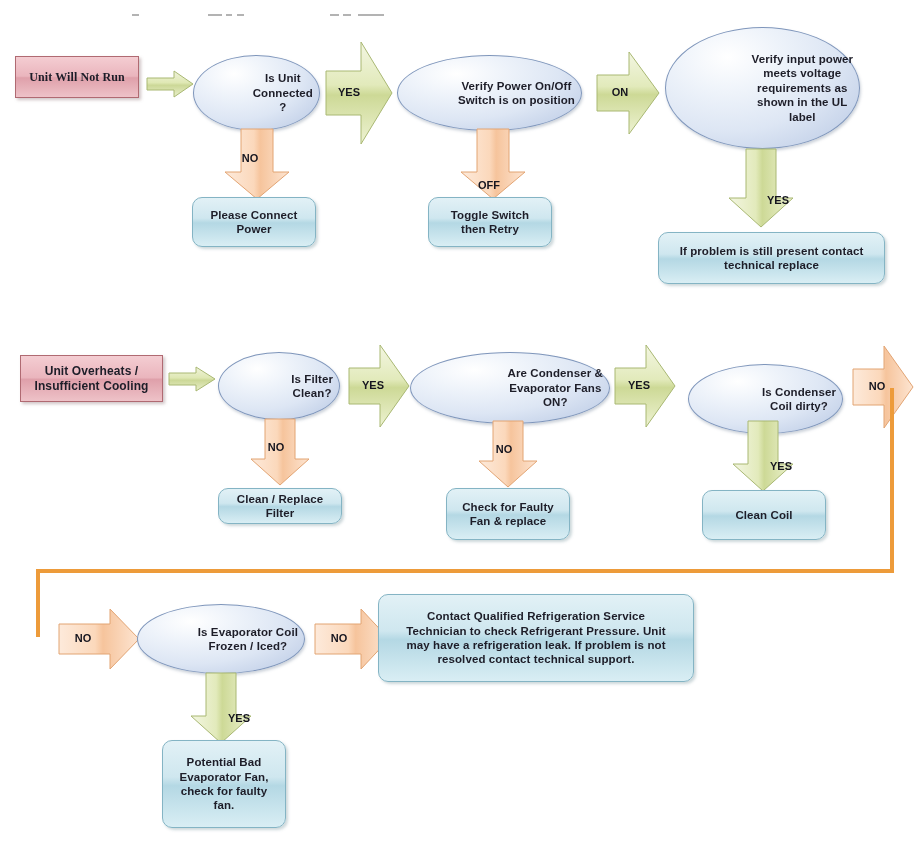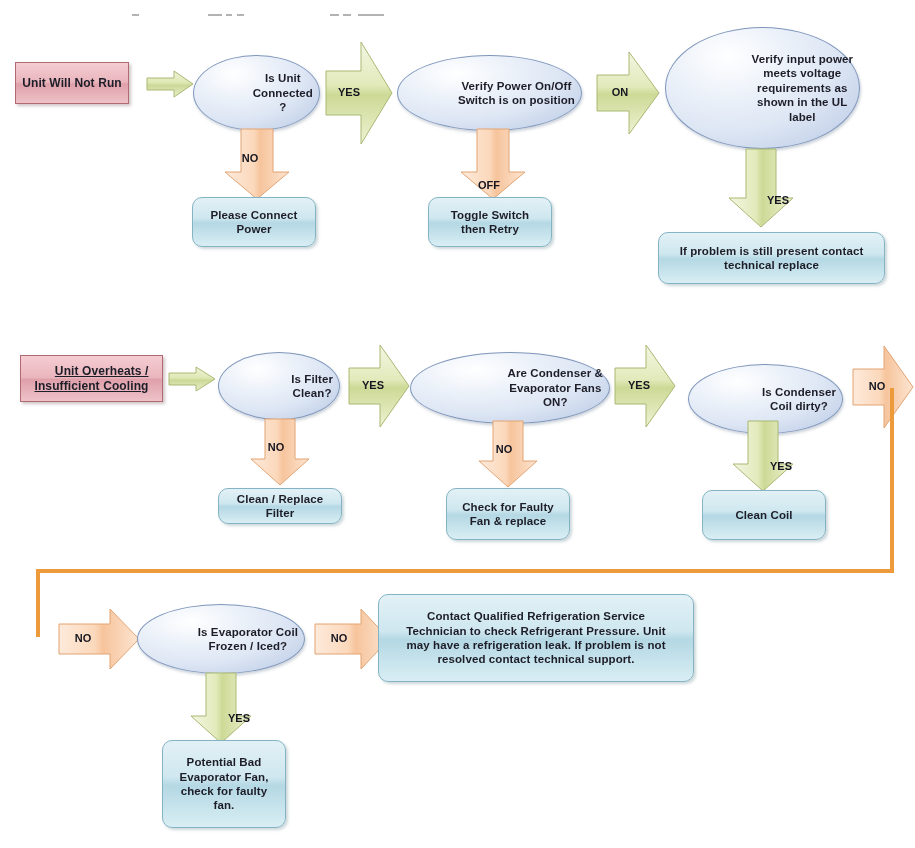--- a/index.html
+++ b/index.html
@@ -73,21 +73,21 @@
   <div class="ghost-strip">
     <div class="g" style="left:2px;width:7px;"></div>
     <div class="g" style="left:78px;width:14px;"></div>
     <div class="g" style="left:96px;width:6px;"></div>
     <div class="g" style="left:107px;width:7px;"></div>
     <div class="g" style="left:200px;width:9px;"></div>
     <div class="g" style="left:213px;width:8px;"></div>
     <div class="g" style="left:228px;width:26px;"></div>
   </div>
 
-  <div class="node start-box" style="left:15px;top:62px;width:114px;height:42px;">
+  <div class="node start-box" style="left:15px;top:56px;width:124px;height:42px;font-family:Liberation Serif, serif;">
     <span class="txt">Unit Will Not Run</span>
   </div>
 
   <div class="arrow" style="left:146px;top:70px;width:48px;height:28px;">
     <svg width="48" height="28" viewBox="0 0 48 28">
       <defs>
         <linearGradient id="gSm1" x1="0" y1="0" x2="0" y2="1">
           <stop offset="0%" stop-color="#f0f3dc"></stop>
             <stop offset="45%" stop-color="#dfe8b4"></stop>
           <stop offset="55%" stop-color="#ccd897"></stop>
@@ -185,21 +185,21 @@
     </svg>
     <div class="lbl" style="top:46px;left:22px;width:56px;">YES</div>
   </div>
 
   <div class="node result-box" style="left:658px;top:232px;width:227px;height:52px;">
     <span class="txt" style="white-space:pre-line;">If problem is still present contact
 technical replace</span>
   </div>
 
   <div class="node start-box" style="left:20px;top:355px;width:143px;height:47px;">
-    <span class="txt" style="white-space:pre-line;text-align:right;text-decoration:underline;">Unit Overheats /
+    <span class="txt" style="white-space:pre-line;text-align:center;">Unit Overheats /
 Insufficient Cooling</span>
   </div>
 
   <div class="arrow" style="left:168px;top:366px;width:48px;height:26px;">
     <svg width="48" height="26" viewBox="0 0 48 26">
       <polygon points="1,7 28,7 28,1 47,13 28,25 28,19 1,19" fill="url(#gSm1)" stroke="#a9b873" stroke-width="1"></polygon>
     </svg>
   </div>
 
   <div class="node ellipse" style="left:218px;top:352px;width:122px;height:68px;">

